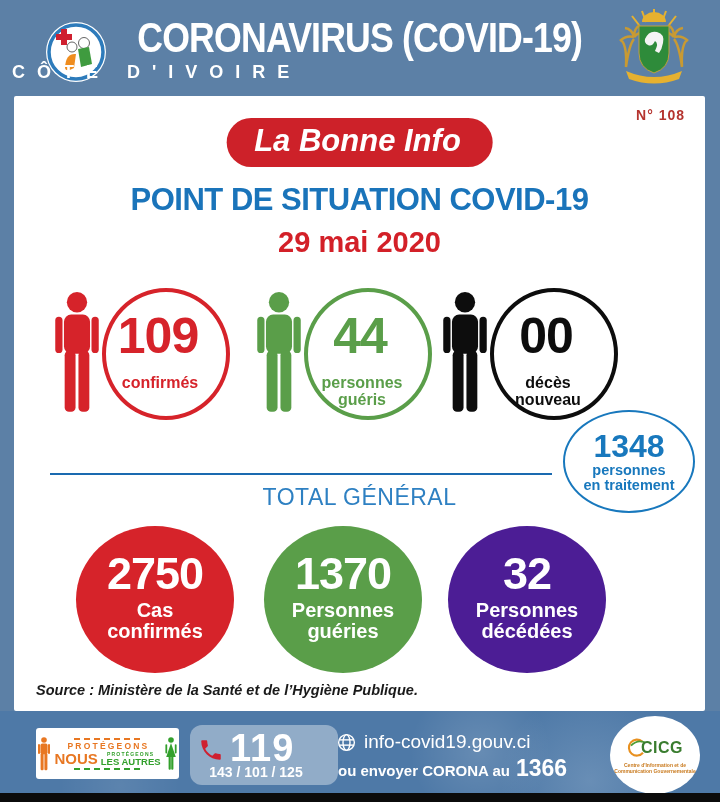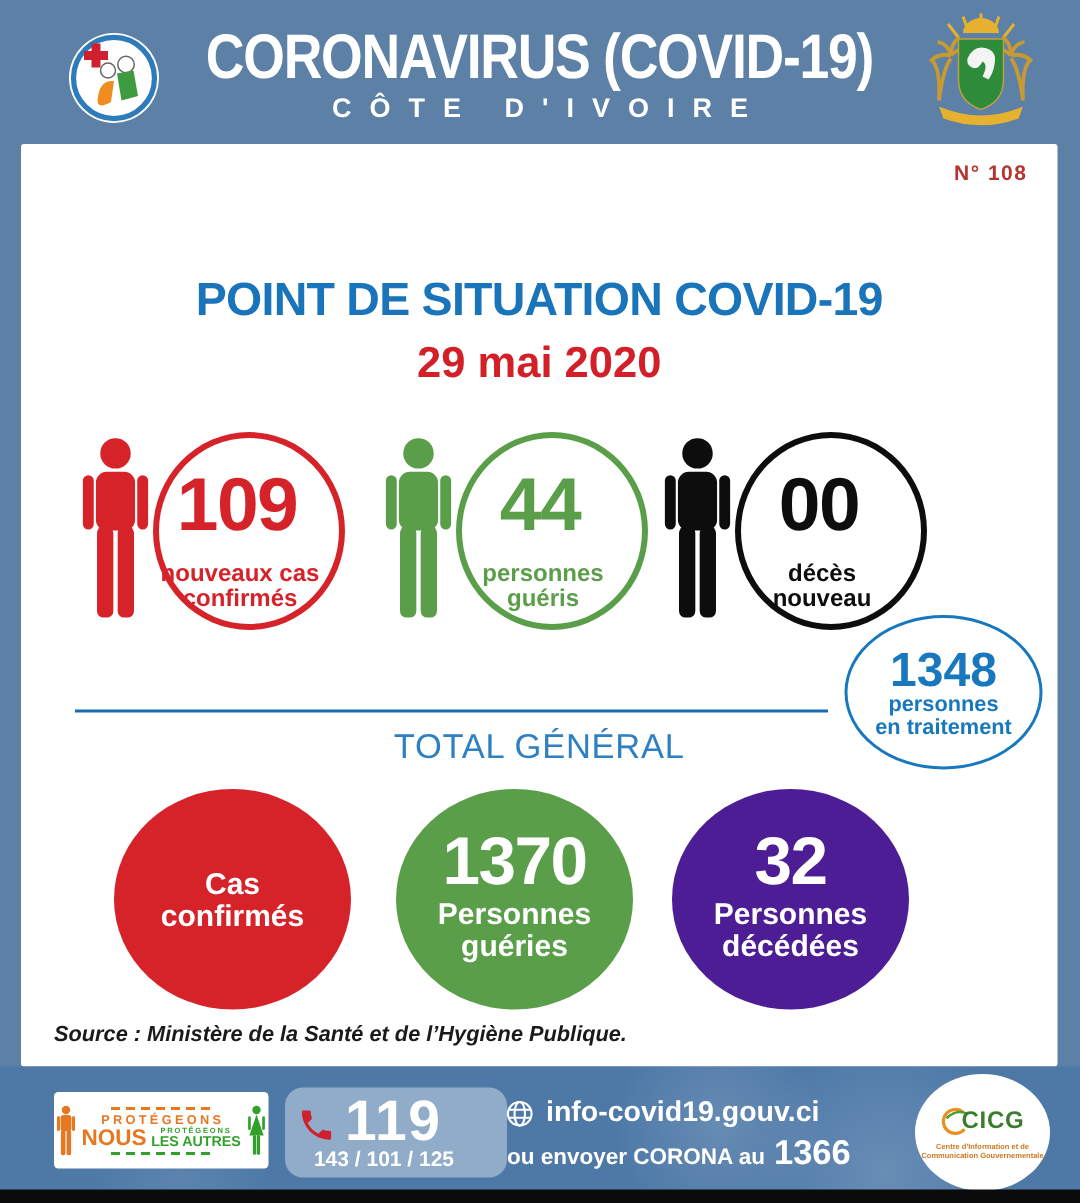--- a/index.html
+++ b/index.html
@@ -9,21 +9,21 @@
     -webkit-font-smoothing:antialiased;
   }
   
   .header{position:absolute;top:0;left:0;width:720px;height:96px;}
   .hdr-title{
     position:absolute;top:14px;left:0;width:720px;text-align:center;
     color:#fff;font-size:42px;font-weight:800;letter-spacing:-1px;
   }
   .hdr-title .cond{display:inline-block;transform:scaleX(.85);transform-origin:center;}
   .hdr-sub{
-    position:absolute;top:62px;left:0;width:720px;text-align:center;
+    position:absolute;top:62px;left:0;width:720px;text-align:left;
     color:#fff;font-size:18px;font-weight:700;letter-spacing:12px;text-indent:12px;
   }
   .logo-min{position:absolute;left:45px;top:21px;width:62px;height:62px;}
   .logo-coa{position:absolute;right:26px;top:5px;width:80px;height:86px;}
 
   
   .card{
     position:absolute;left:14px;top:96px;width:691px;height:615px;
     background:#ffffff;border-radius:2px;
   }
@@ -129,21 +129,21 @@
   }
   .phonerow{position:absolute;left:8px;top:4px;display:flex;align-items:center;gap:6px;}
   .phone-icon{width:26px;height:26px;margin-top:4px;}
   .p119{color:#fff;font-size:38px;line-height:38px;font-weight:800;letter-spacing:1px;}
   .palt{
     position:absolute;left:0;bottom:5px;width:132px;text-align:center;
     color:#fff;font-size:14px;font-weight:700;
   }
 
   .globe{position:absolute;left:336px;top:21px;width:21px;height:21px;}
-  .site{position:absolute;left:364px;top:20px;color:#fff;font-size:19px;font-weight:700;}
+  .site{position:absolute;left:364px;top:20px;color:#fff;font-size:19px;font-weight:400;}
   .smsrow{position:absolute;left:338px;top:44px;display:flex;align-items:baseline;gap:6px;color:#fff;}
   .sms-prefix{font-size:15px;font-weight:700;}
   .sms-num{font-size:23px;font-weight:800;}
 
   .cicg{
     position:absolute;left:610px;top:5px;width:90px;height:78px;background:#fff;
     border-radius:50%;display:flex;flex-direction:column;align-items:center;justify-content:center;
   }
   .cicg-row{display:flex;align-items:center;margin-left:-4px;}
   .cicg-swoosh{width:24px;height:24px;margin-right:-6px;}
@@ -202,31 +202,31 @@
       <path d="M12 62 q3 -22 8 -28 m-8 28 q1 -20 -4 -26 m12 -4 q-8 -2 -14 4 m14 -4 q-2 -8 -9 -9 m9 9 q0 -9 6 -12 m-6 12 q6 -6 12 -5" stroke="#c89a33" stroke-width="2.5" fill="none"></path>
       <path d="M68 62 q-3 -22 -8 -28 m8 28 q-1 -20 4 -26 m-12 -4 q8 -2 14 4 m-14 -4 q2 -8 9 -9 m-9 9 q0 -9 -6 -12 m6 12 q-6 -6 -12 -5" stroke="#c89a33" stroke-width="2.5" fill="none"></path>
       <path d="M25 21 h30 v27 q0 15 -15 20 q-15 -5 -15 -20 z" fill="#2e8b3a" stroke="#bfa040" stroke-width="1"></path>
       <path d="M31 34 q4 -9 12 -7 q8 2 6 11 q-1 6 -4 10 l-4 -2 q4 -8 0 -10 q-3 6 -7 4 q-4 -2 -3 -6 z" fill="#f4f4f4"></path>
       <path d="M12 66 q28 12 56 0 l-3 8 q-25 9 -50 0 z" fill="#e6b12f"></path>
     </svg>
   </div>
 
   <div class="card">
     <div class="issue">N° 108</div>
+    <div class="badge">La Bonne Info</div>
     <div class="heading">POINT DE SITUATION COVID-19</div>
     <div class="date">29 mai 2020</div>
 
     <div class="stat" style="left: 26px; color: rgb(214, 35, 42);">
       <div class="stat-ring"></div>
       <svg class="stat-person" fill="currentColor">
           <use href="#person-m"></use>
         </svg>
       <div class="stat-value">109</div>
       <div class="stat-label">
-        <span>nouveaux cas</span>
         <span>confirmés</span>
       </div>
     </div>
 
     <div class="stat" style="left: 228px; color: rgb(90, 158, 73);">
       <div class="stat-ring"></div>
       <svg class="stat-person" fill="currentColor">
           <use href="#person-m"></use>
         </svg>
       <div class="stat-value">44</div>
@@ -253,20 +253,21 @@
       <div class="treat-label">
         <span>personnes</span>
         <span>en traitement</span>
       </div>
     </div>
 
     <div class="divider"></div>
     <div class="total-heading">TOTAL GÉNÉRAL</div>
 
     <div class="total" style="left: 62px; background: rgb(214, 35, 42);">
+      <div class="total-value">2750</div>
       <div class="total-label">
         <span>Cas</span>
         <span>confirmés</span>
       </div>
     </div>
 
     <div class="total" style="left: 250px; background: rgb(90, 158, 73);">
       <div class="total-value">1370</div>
       <div class="total-label">
         <span>Personnes</span>

